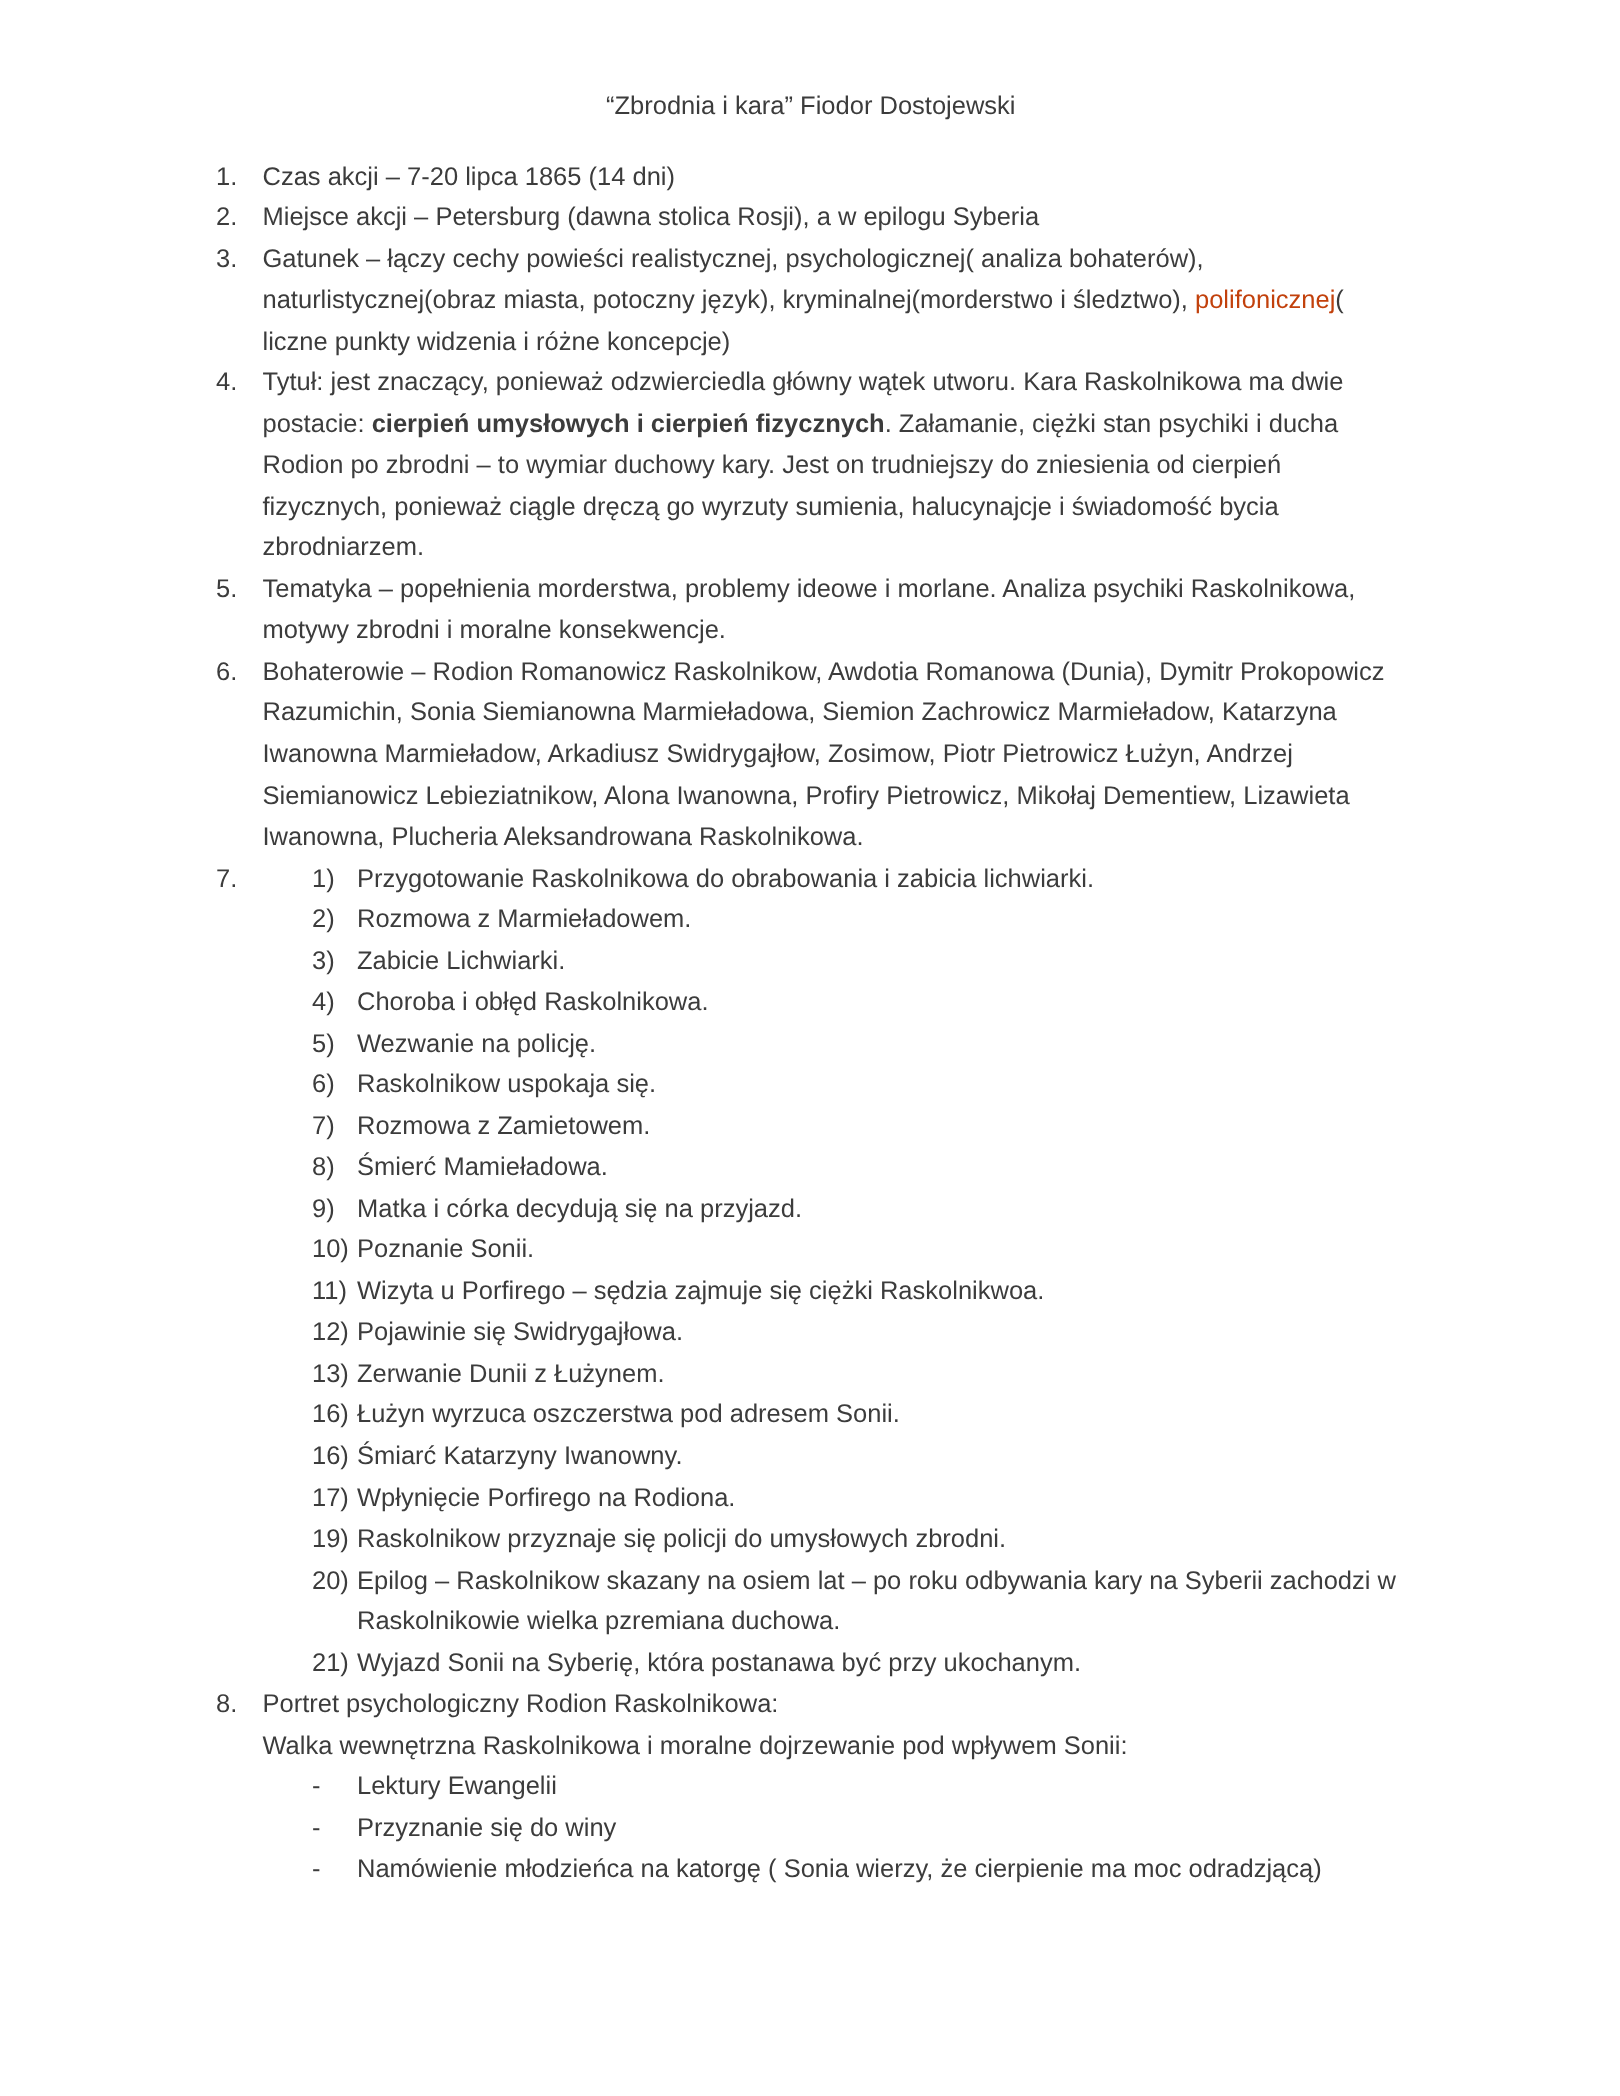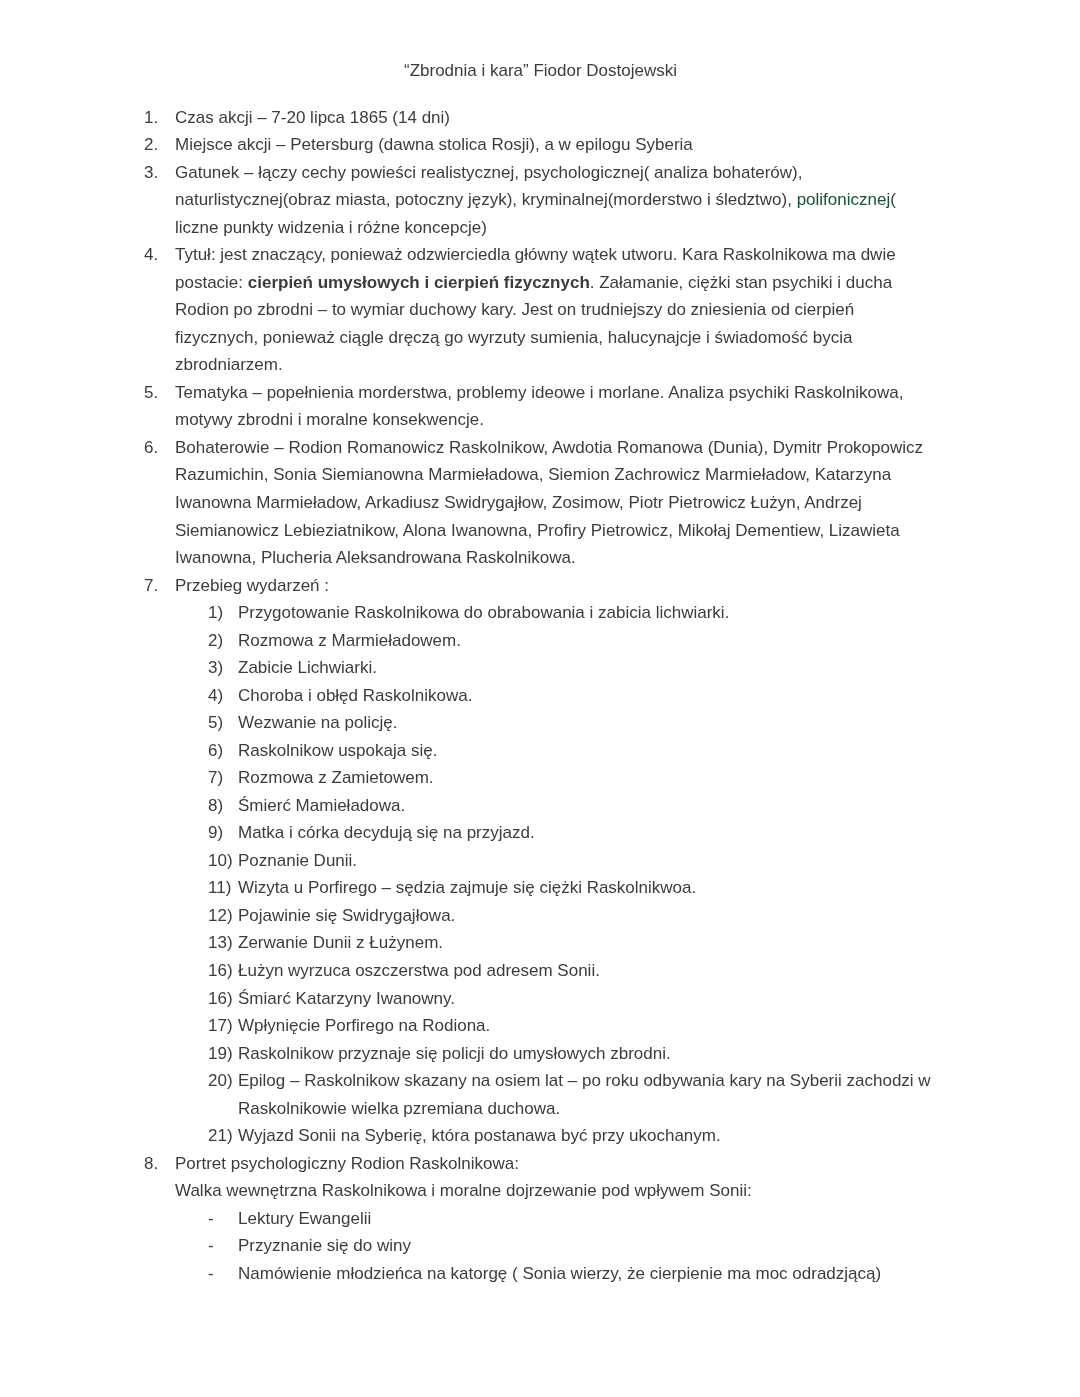--- a/index.html
+++ b/index.html
@@ -24,21 +24,21 @@
   ol.main-list { list-style: none; }
   li.item { display: flex; align-items: flex-start; }
   li.item > .marker { flex: 0 0 31px; }
   li.item > .body { flex: 1 1 auto; min-width: 0; }
   .sublist { margin-left: 33px; }
   .sub-row { display: flex; align-items: flex-start; }
   .sub-row > .marker { flex: 0 0 30px; }
   .sub-row > .sub-text { flex: 1 1 auto; min-width: 0; }
   .plain-line { }
   .seg-bold { font-weight: bold; text-align: right; }
-  .seg-red { color: #14532d; }
+  .seg-red { color: #c2410c; }
 </style>
 </head>
 <body>
 
 <div class="page">
   <div class="title">“Zbrodnia i kara” Fiodor Dostojewski</div>
   <ol class="main-list" id="main-list">
       <li class="item">
         <span class="marker">1.</span>
         <div class="body">
@@ -71,21 +71,20 @@
       </li>
       <li class="item">
         <span class="marker">6.</span>
         <div class="body">
           <div class="text"><span>Bohaterowie – Rodion Romanowicz Raskolnikow, Awdotia Romanowa (Dunia), Dymitr Prokopowicz Razumichin, Sonia Siemianowna Marmieładowa, Siemion Zachrowicz Marmieładow, Katarzyna Iwanowna Marmieładow, Arkadiusz Swidrygajłow, Zosimow, Piotr Pietrowicz Łużyn, Andrzej Siemianowicz Lebieziatnikow, Alona Iwanowna, Profiry Pietrowicz, Mikołaj Dementiew, Lizawieta Iwanowna, Plucheria Aleksandrowana Raskolnikowa.</span></div>
         </div>
       </li>
       <li class="item">
         <span class="marker">7.</span>
         <div class="body">
-          <div class="text"><span>Przebieg wydarzeń :</span></div>
           <div class="sublist">
             <div class="sub-row">
               <span class="marker">1)</span>
               <span class="sub-text">Przygotowanie Raskolnikowa do obrabowania i zabicia lichwiarki.</span>
             </div>
             <div class="sub-row">
               <span class="marker">2)</span>
               <span class="sub-text">Rozmowa z Marmieładowem.</span>
             </div>
             <div class="sub-row">
@@ -111,21 +110,21 @@
             <div class="sub-row">
               <span class="marker">8)</span>
               <span class="sub-text">Śmierć Mamieładowa.</span>
             </div>
             <div class="sub-row">
               <span class="marker">9)</span>
               <span class="sub-text">Matka i córka decydują się na przyjazd.</span>
             </div>
             <div class="sub-row">
               <span class="marker">10)</span>
-              <span class="sub-text">Poznanie Dunii.</span>
+              <span class="sub-text">Poznanie Sonii.</span>
             </div>
             <div class="sub-row">
               <span class="marker">11)</span>
               <span class="sub-text">Wizyta u Porfirego – sędzia zajmuje się ciężki Raskolnikwoa.</span>
             </div>
             <div class="sub-row">
               <span class="marker">12)</span>
               <span class="sub-text">Pojawinie się Swidrygajłowa.</span>
             </div>
             <div class="sub-row">

